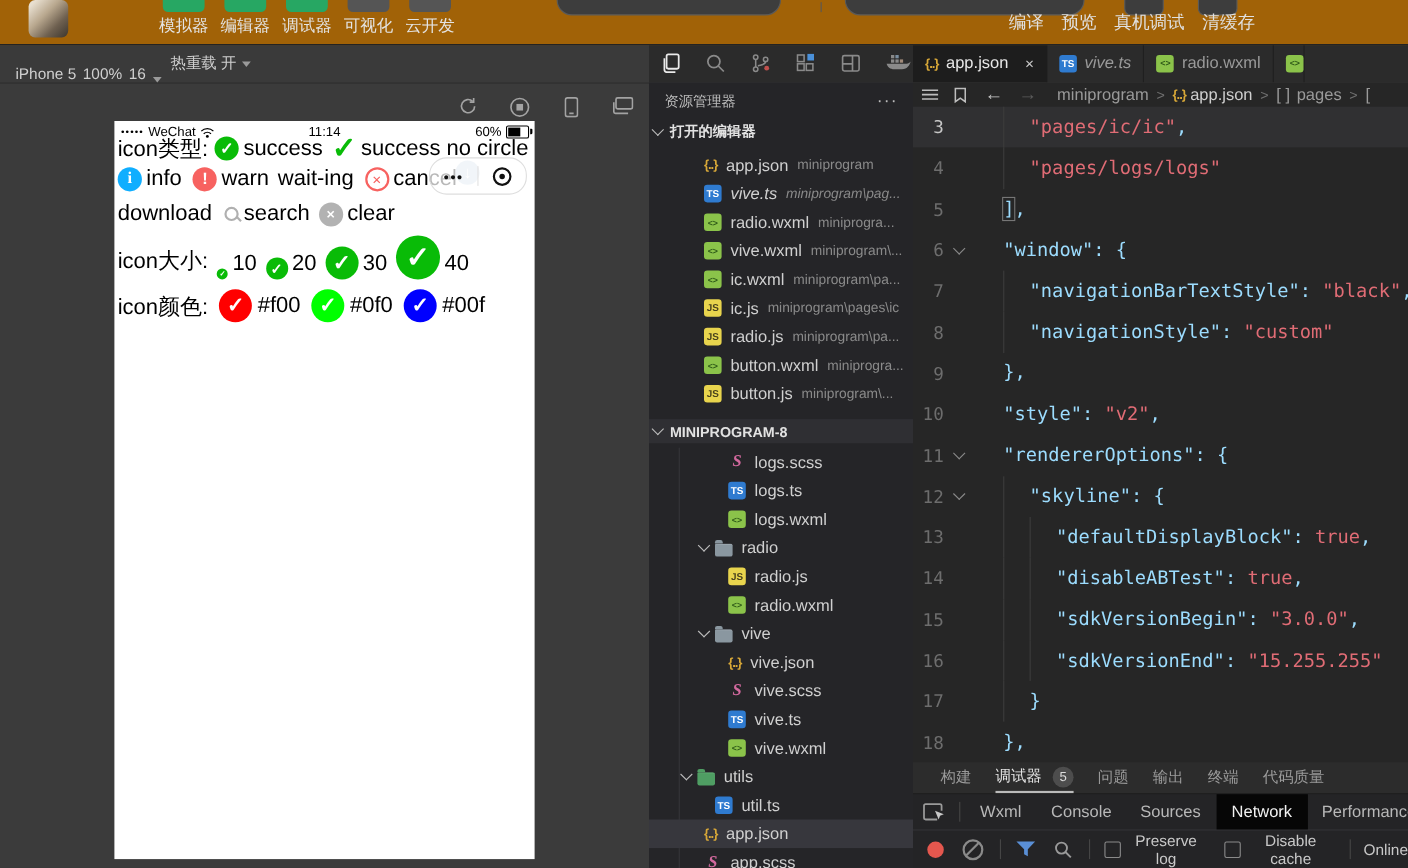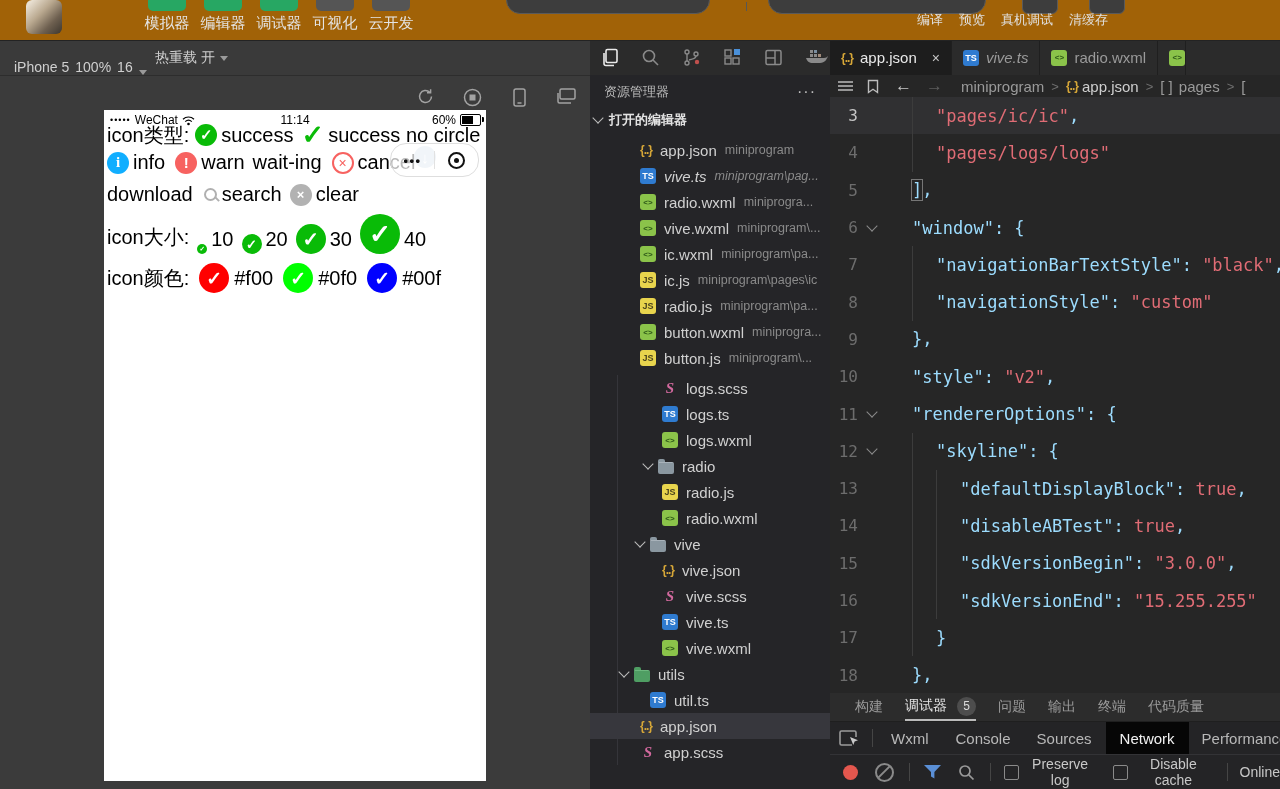--- a/index.html
+++ b/index.html
@@ -16,21 +16,21 @@
   .pbtn{width:46px;display:flex;flex-direction:column;align-items:center;cursor:pointer;}
   .pbtn .pill{width:38px;height:22px;border-radius:5px;margin-top:-11px;background:#555;}
   .pbtn.on .pill{background:#27a763;}
   .pbtn .plabel{font-size:15px;color:#e4e4e4;margin-top:3px;white-space:nowrap;}
   .modepill{position:absolute;top:-16px;height:28px;border:1px solid #5a5a5a;background:#3d3d3d;border-radius:14px;}
   .mp1{left:506px;width:202px;} .mp2{left:768px;width:216px;}
   .topdiv{position:absolute;left:746px;top:2px;width:1px;height:9px;background:#575757;}
   .cbtn{position:absolute;top:-13px;width:34px;height:25px;background:#3d3d3d;border:1px solid #5a5a5a;border-radius:6px;}
   .cb1{left:1022px;} .cb2{left:1089px;}
   .actions{position:absolute;left:917px;top:0;height:40px;display:flex;align-items:center;gap:16px;}
-  .actions span{font-size:13px;color:#e0e0e0;white-space:nowrap;cursor:pointer;}
+  .actions span{font-size:16px;color:#e0e0e0;white-space:nowrap;cursor:pointer;}
 
   
   .subbar-left{position:absolute;left:0;top:40px;width:590px;height:35px;background:#3a3a3a;
                border-bottom:1px solid #2d2d2d;color:#cfcfcf;font-size:14px;}
   .devsel{position:absolute;left:14px;top:0;height:35px;display:flex;align-items:flex-end;gap:6px;cursor:pointer;}
   .hotsel{position:absolute;left:155px;top:0;height:35px;display:flex;align-items:center;gap:5px;cursor:pointer;}
   .caret{width:0;height:0;border-left:4px solid transparent;border-right:4px solid transparent;
          border-top:5px solid #9a9a9a;margin-top:2px;}
   .sico{position:absolute;top:48px;color:#a3a3a3;cursor:pointer;}
 
@@ -431,34 +431,38 @@
         <span class="fi fi-wxml">&lt;&gt;</span>
         <span class="fname">button.wxml</span>
         <span class="fpath">miniprogra...</span>
       </div>
       <div class="exrow">
         <span class="fi fi-js">JS</span>
         <span class="fname">button.js</span>
         <span class="fpath">miniprogram\...</span>
       </div>
     </div>
+  <div class="sechead treehead">
+    <span class="chev"></span>
+    <span>MINIPROGRAM-8</span>
+  </div>
   <div class="tree" id="treeitems">
       <div class="trow" style="padding-left: 72px;">
         <span class="fi fi-scss">S</span>
         <span class="fname">logs.scss</span>
       </div>
       <div class="trow" style="padding-left: 72px;">
         <span class="fi fi-ts">TS</span>
         <span class="fname">logs.ts</span>
       </div>
       <div class="trow" style="padding-left: 72px;">
         <span class="fi fi-wxml">&lt;&gt;</span>
         <span class="fname">logs.wxml</span>
       </div>
-      <div class="trow" style="padding-left: 46px; margin-left: 8px;">
+      <div class="trow" style="padding-left: 46px;">
         <span class="chev"></span>
         <span class="fi-folder"></span>
         <span class="fname">radio</span>
       </div>
       <div class="trow" style="padding-left: 72px;">
         <span class="fi fi-js">JS</span>
         <span class="fname">radio.js</span>
       </div>
       <div class="trow" style="padding-left: 72px;">
         <span class="fi fi-wxml">&lt;&gt;</span>

